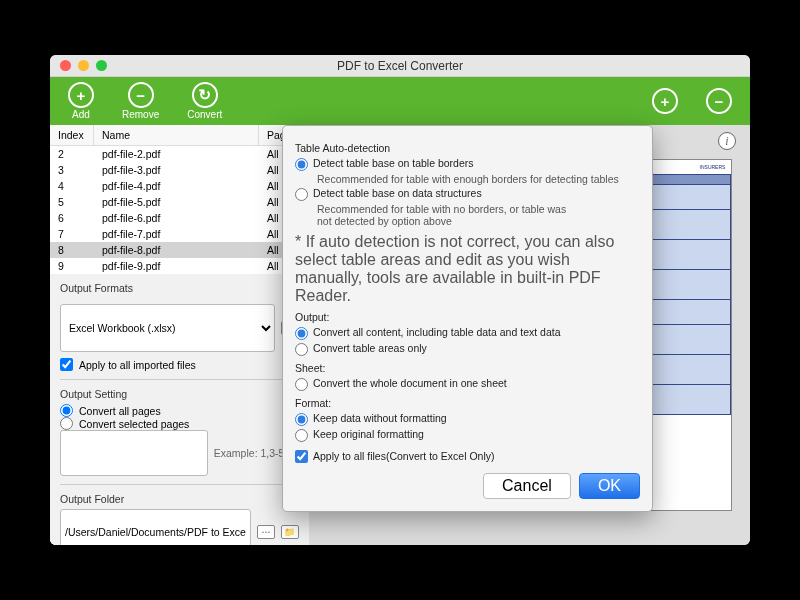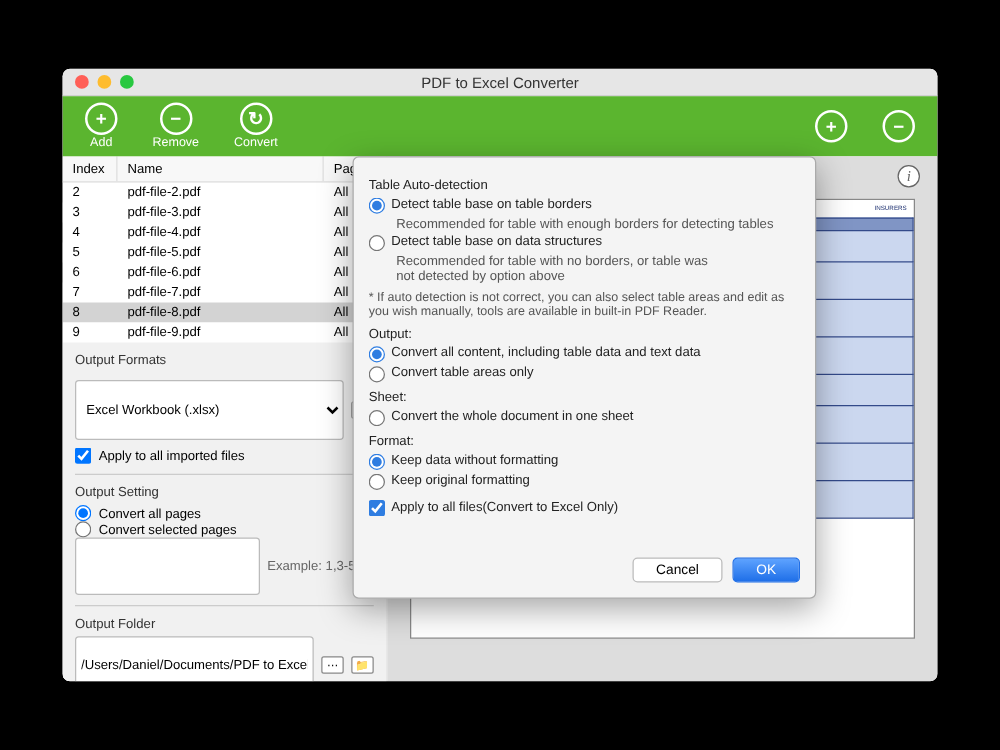--- a/index.html
+++ b/index.html
@@ -39,23 +39,23 @@
 .ptable th { background:#8095c5; }
 .mini-icons { position:absolute; top:2px; left:50%; transform:translateX(-50%); display:flex; gap:6px; }
 .mini { width:22px; height:16px; border:1px solid #999; background:#fff; display:flex; align-items:center; justify-content:center; font-size:9px; color:#999;}
 
 .dialog { position: absolute; top: 70px; left: 232px; width: 371px; background: #f4f4f4; border: 1px solid #aaa; border-radius: 5px; box-shadow: 0 8px 26px rgba(0,0,0,.35); padding: 10px 12px 12px; font-size: 10.5px; color: #222; z-index: 10; }
 .dialog .sec-title { margin-top: 6px; margin-bottom: 3px; }
 .dialog .indent { margin-left: 22px; color:#555; }
 .dialog label { display: flex; align-items: flex-start; gap: 5px; margin: 2px 0; }
 .dialog input[type=radio] { margin-top: 1px; accent-color:#2f7de1;}
 .dialog input[type=checkbox]{ accent-color:#2f7de1; }
-.note { font-size: 10px; color: #555; margin: 6px 0 2px 0; }
+.note { font-size: 16px; color: #555; margin: 6px 0 2px 0; }
 .btns { display: flex; justify-content: flex-end; gap: 8px; margin-top: 10px; }
-.btn { font-size: 11px; padding: 3px 18px; border-radius: 4px; border: 1px solid #bbb; background: #fff; cursor: pointer; margin-top: 23px; }
+.btn { font-size: 16px; padding: 3px 18px; border-radius: 4px; border: 1px solid #bbb; background: #fff; cursor: pointer; }
 .btn.primary { background: linear-gradient(#5ea3ff,#1f6fe8); color: #fff; border-color: #1f6fe8; }
 .smallicon { width:18px; height:14px; border:1px solid #888; border-radius:2px; display:inline-flex; align-items:center; justify-content:center; font-size:9px; background:#fff; cursor:pointer;}
 </style>
 </head>
 <body>
 
 <div class="window">
   <div class="titlebar">
     <div class="traffic">
       <div class="dot r"></div>

